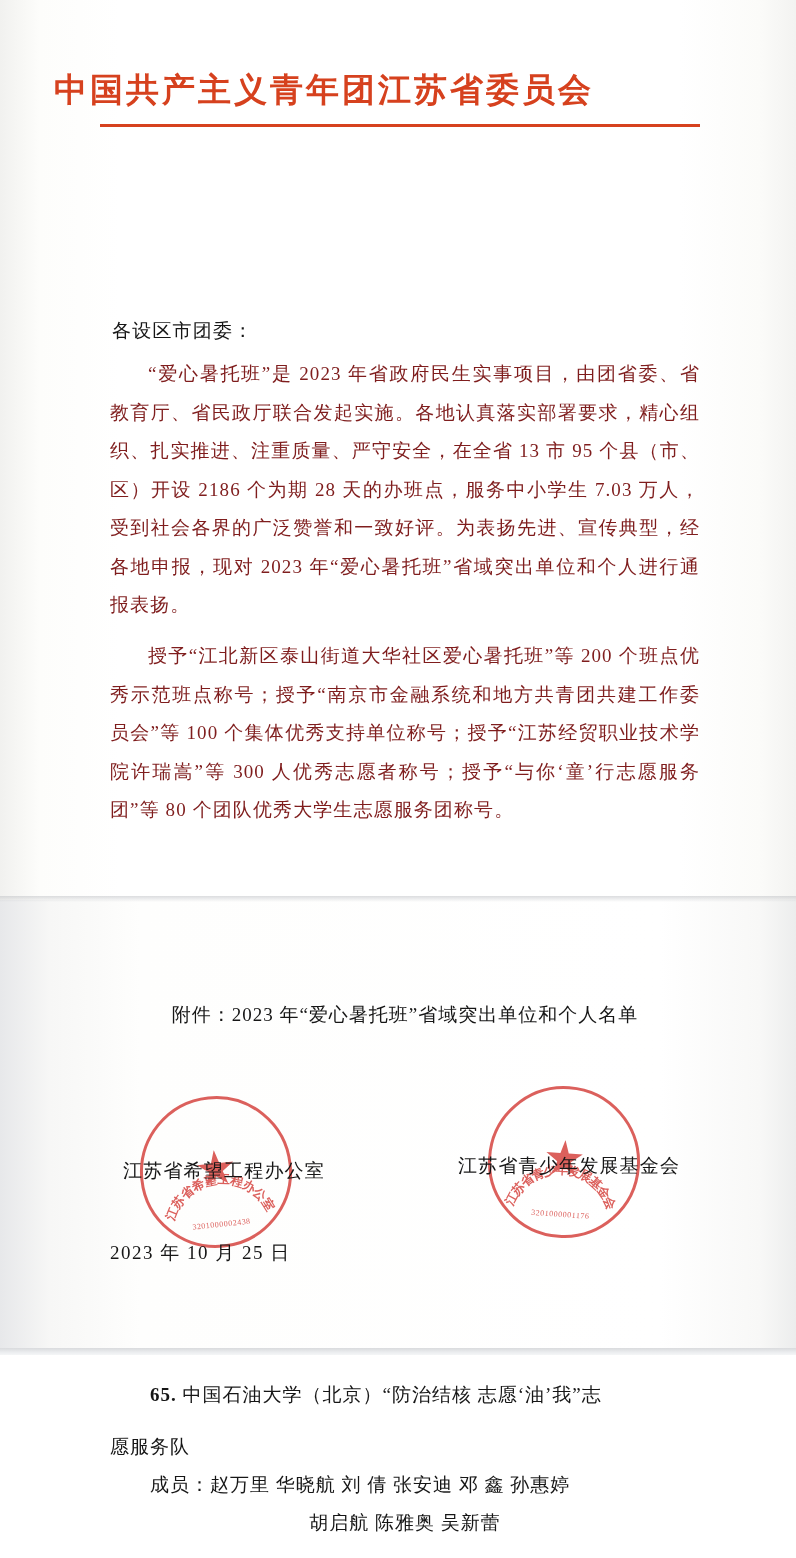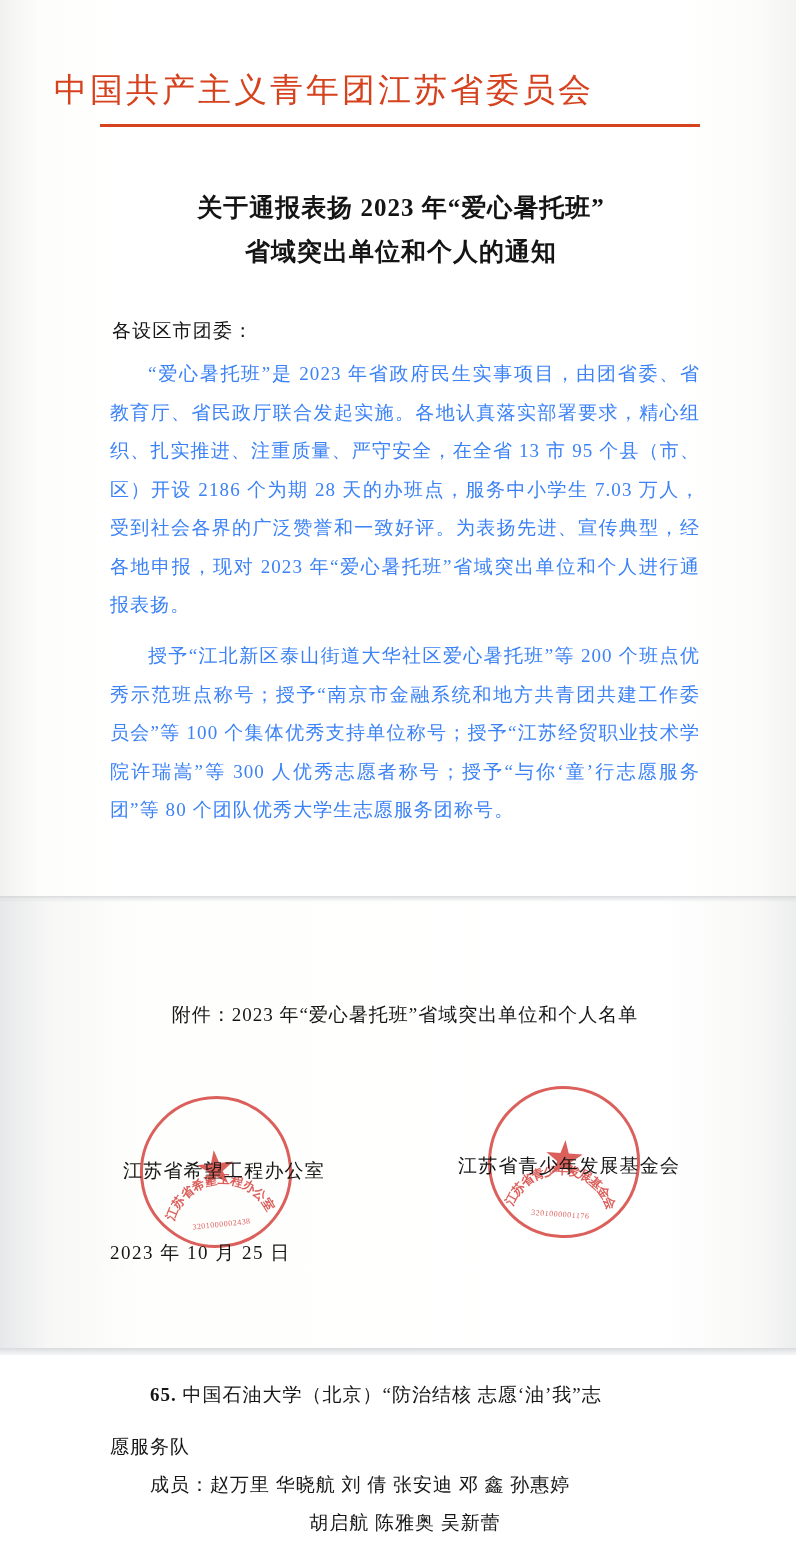--- a/index.html
+++ b/index.html
@@ -48,21 +48,21 @@
     background: linear-gradient(180deg, #d9dadd, #eceef0 45%, #ffffff);
   }
 
   
   .letterhead {
     position: absolute;
     left: 0; top: 68px;
     width: 648px;
     text-align: center;
     font-family: "Liberation Serif", "DejaVu Serif", serif;
-    font-weight: normal;
+    font-weight: bold;
     font-size: 33px;
     letter-spacing: 3px;
     color: #d6411e;
     white-space: nowrap;
   }
   .rule {
     position: absolute;
     left: 100px; top: 124px;
     width: 600px; height: 3px;
     background: #d6411e;
@@ -88,21 +88,21 @@
     font-size: 19px;
     color: #161616;
     letter-spacing: 1.2px;
   }
   .body-block {
     position: absolute;
     left: 110px;
     width: 590px;
     font-size: 19px;
     line-height: 38.5px;
-    color: #3b82f6;
+    color: #7f1d1d;
     text-align: justify;
     text-justify: inter-character;
     letter-spacing: 1.1px;
     text-indent: 38px;
   }
   #para-1 { top: 355px; }
   #para-2 { top: 637px; }
 
   .attachment {
     position: absolute;
@@ -197,24 +197,20 @@
 
   <div class="paper-top"></div>
   <div class="paper-mid"></div>
   <div class="paper-seam"></div>
   <div class="paper-gap"></div>
   <div class="paper-bottom"></div>
 
   <div class="letterhead">中国共产主义青年团江苏省委员会</div>
   <div class="rule"></div>
 
-  <div class="title">
-    <div>关于通报表扬 2023 年“爱心暑托班”</div>
-    <div>省域突出单位和个人的通知</div>
-  </div>
 
   <div class="salutation">各设区市团委：</div>
   <div class="body-block" id="para-1">“爱心暑托班”是 2023 年省政府民生实事项目，由团省委、省教育厅、省民政厅联合发起实施。各地认真落实部署要求，精心组织、扎实推进、注重质量、严守安全，在全省 13 市 95 个县（市、区）开设 2186 个为期 28 天的办班点，服务中小学生 7.03 万人，受到社会各界的广泛赞誉和一致好评。为表扬先进、宣传典型，经各地申报，现对 2023 年“爱心暑托班”省域突出单位和个人进行通报表扬。</div>
   <div class="body-block" id="para-2">授予“江北新区泰山街道大华社区爱心暑托班”等 200 个班点优秀示范班点称号；授予“南京市金融系统和地方共青团共建工作委员会”等 100 个集体优秀支持单位称号；授予“江苏经贸职业技术学院许瑞嵩”等 300 人优秀志愿者称号；授予“与你‘童’行志愿服务团”等 80 个团队优秀大学生志愿服务团称号。</div>
 
   <div class="attachment">附件：2023 年“爱心暑托班”省域突出单位和个人名单</div>
 
   <div class="seal seal-left">
     <div class="seal-arc">
       <span style="transform:rotate(-62deg) translate(-50%,0)">江</span>

